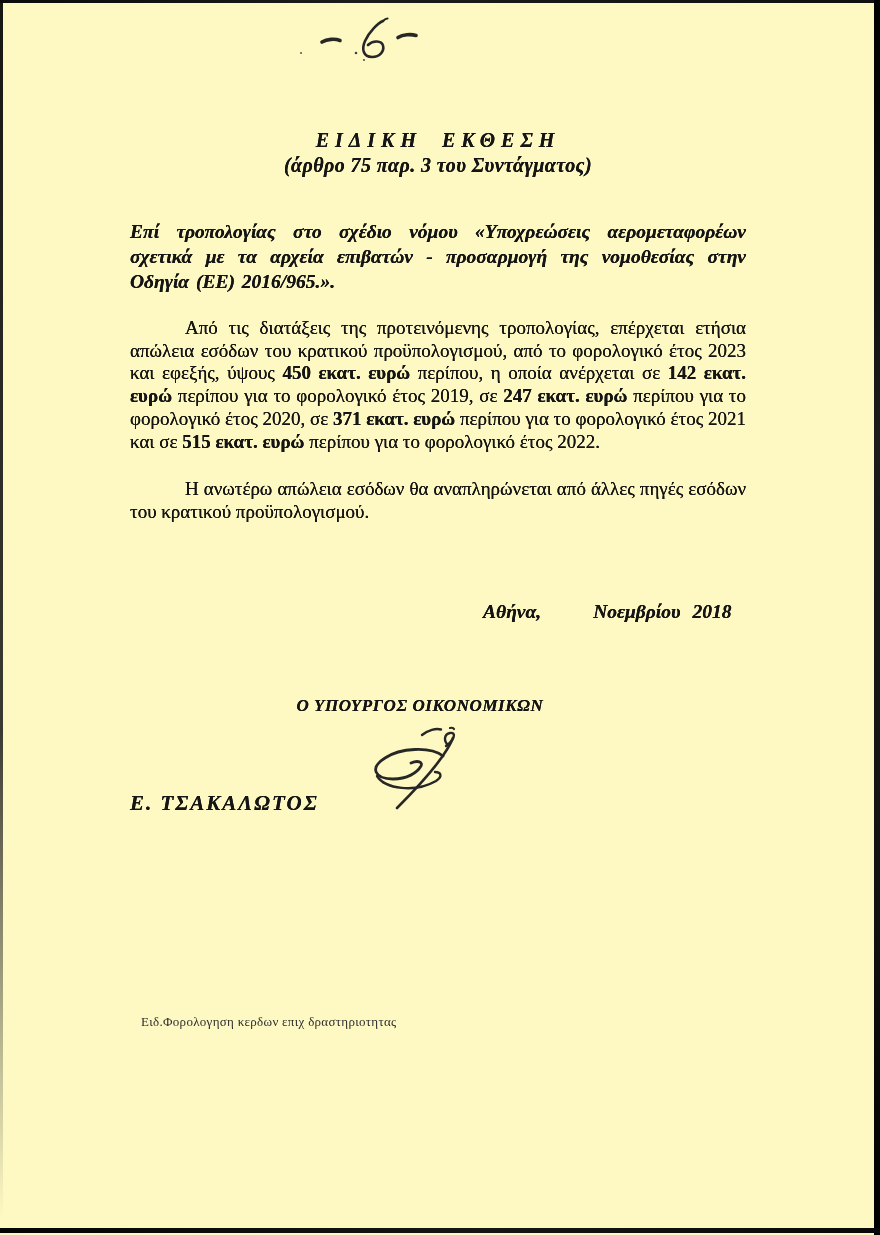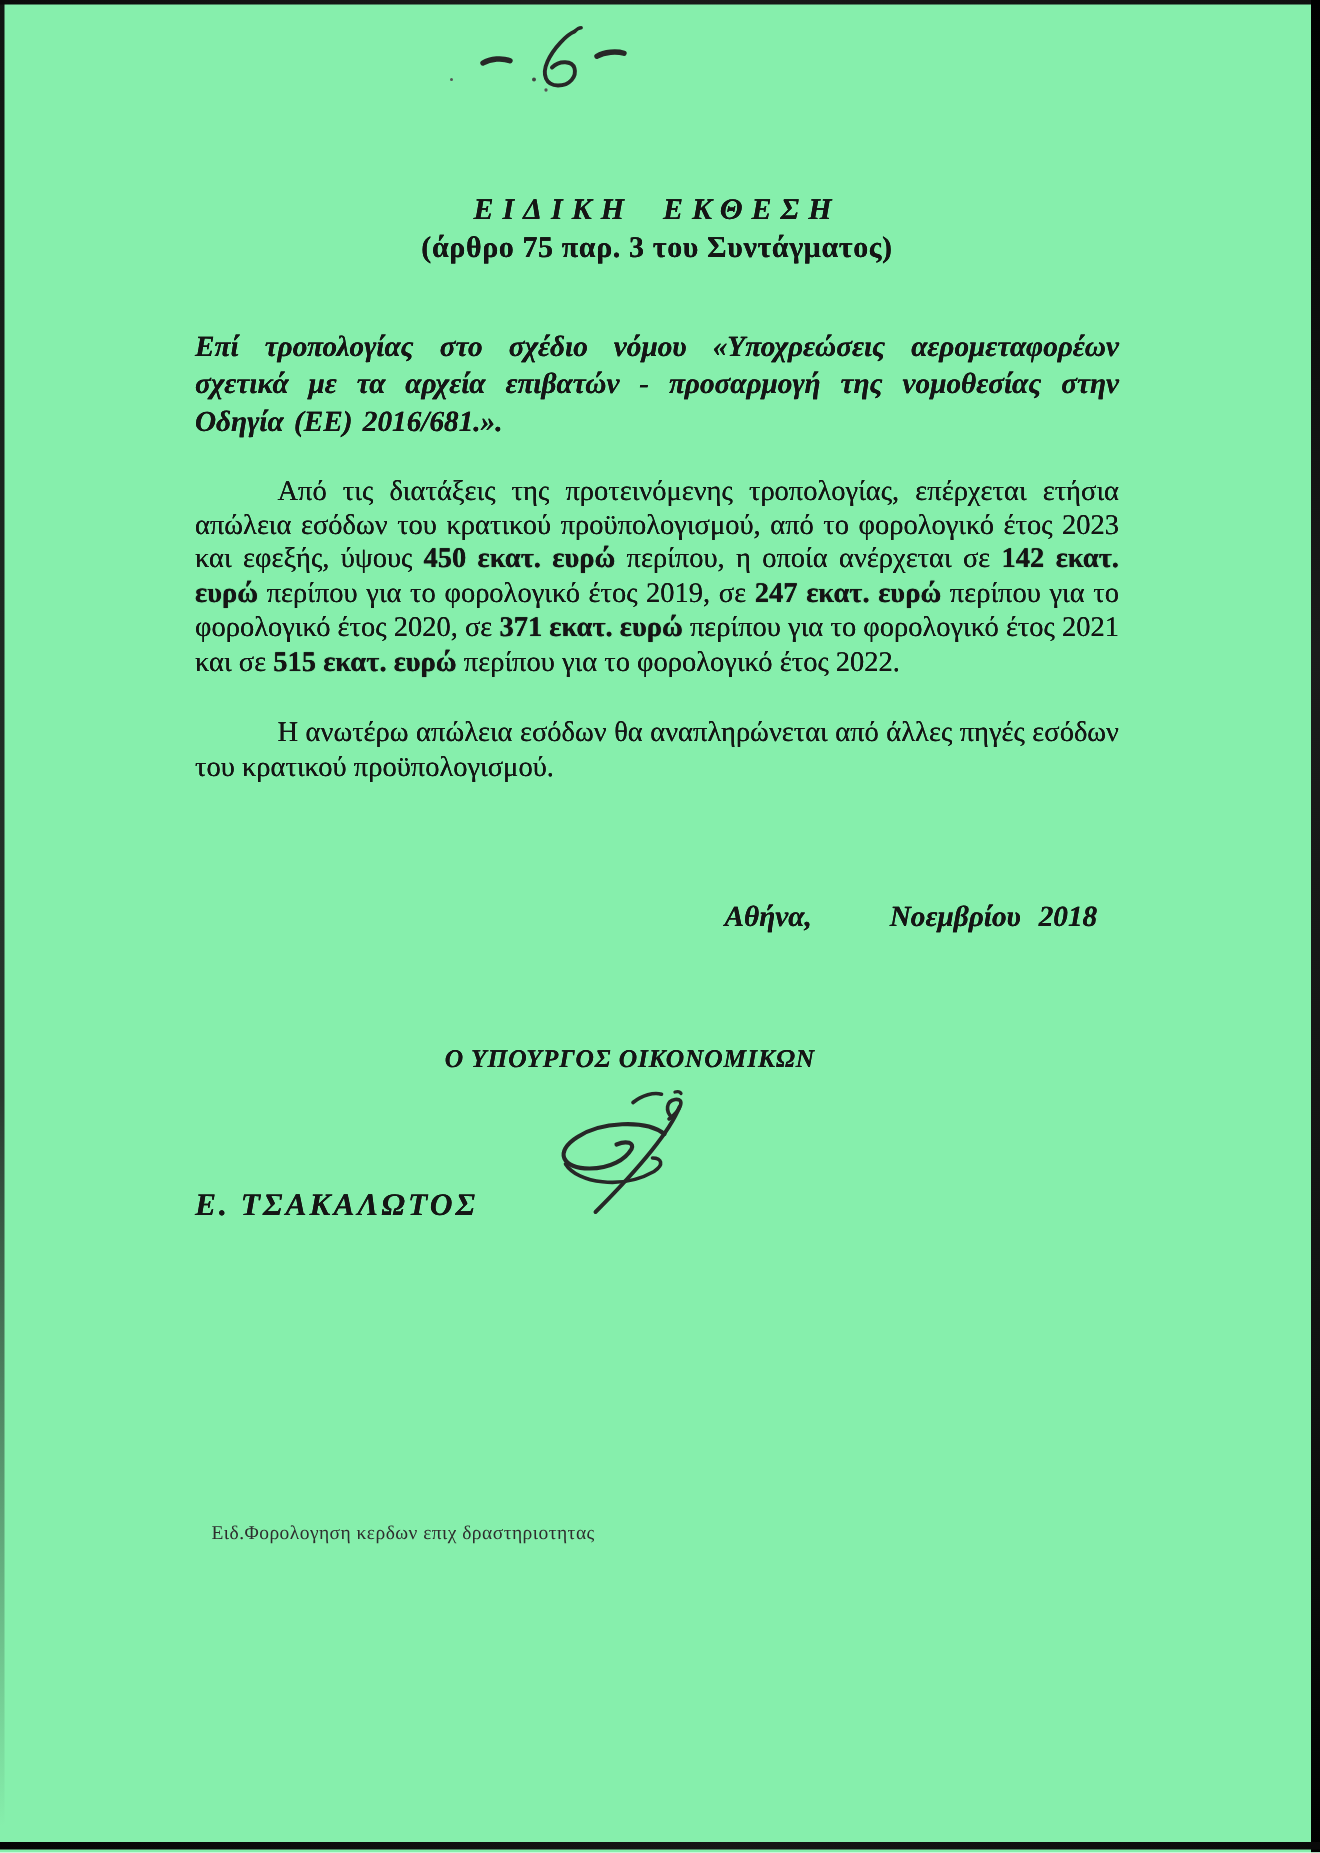--- a/index.html
+++ b/index.html
@@ -1,20 +1,20 @@
 <!DOCTYPE html>
 <html lang="el"><head>
 <meta charset="utf-8">
 <style>
   html, body { margin: 0; padding: 0; background: #ffffff; }
   .page {
     position: relative;
     width: 880px;
     height: 1235px;
-    background: #86efac;
+    background: #fef9c3;
     overflow: hidden;
     font-family: "Liberation Serif", serif;
     color: #151515;
   }
   
   .edge-top    { position: absolute; left: 0; top: 0; width: 880px; height: 3px;
                  background: linear-gradient(to right, #0b0b0b, #1c1c1c 40%, #101010); }
   .edge-right  { position: absolute; right: 0; top: 0; width: 6px; height: 1235px;
                  background: linear-gradient(to bottom, #000, #1b1b1b 35%, #111 75%, #000); }
   .edge-bottom { position: absolute; left: 0; top: 1228px; width: 880px; height: 5px;
@@ -26,21 +26,21 @@
 
   .pagenum-svg { position: absolute; left: 312px; top: 14px; }
 
   .title-block { position: absolute; left: 0; top: 128px; width: 876px; text-align: center; }
   .doc-title {
     font-size: 20px; font-weight: bold; font-style: italic;
     letter-spacing: 6px; word-spacing: 9px; line-height: 25px;
     text-shadow: 0 0 .4px #000;
   }
   .doc-subtitle {
-    font-size: 20px; font-weight: bold; 
+    font-size: 20px; font-weight: bold; font-style: italic;
     letter-spacing: .4px; line-height: 24px;
     text-shadow: 0 0 .4px #000;
   }
 
   .bodycol { position: absolute; left: 130px; width: 616px; text-align: justify; }
   .lead-par {
     top: 219px; font-size: 19.5px; font-weight: bold; font-style: italic;
     line-height: 25px; word-spacing: 2px; text-shadow: 0 0 .4px #000;
   }
   .fiscal-par {
@@ -90,21 +90,21 @@
     <circle cx="44" cy="39" r="1.3" fill="#444" stroke="none"></circle>
     <circle cx="52" cy="46" r="1.1" fill="#555" stroke="none"></circle>
   </svg>
   <div class="speck" style="left:300px; top:52px; width:2px; height:2px;"></div>
 
   <div class="title-block">
     <div class="doc-title">ΕΙΔΙΚΗ ΕΚΘΕΣΗ</div>
     <div class="doc-subtitle">(άρθρο 75 παρ. 3 του Συντάγματος)</div>
   </div>
 
-  <div class="bodycol lead-par">Επί τροπολογίας στο σχέδιο νόμου «Υποχρεώσεις αερομεταφορέων σχετικά με τα αρχεία επιβατών - προσαρμογή της νομοθεσίας στην Οδηγία (ΕΕ) 2016/681.».</div>
+  <div class="bodycol lead-par">Επί τροπολογίας στο σχέδιο νόμου «Υποχρεώσεις αερομεταφορέων σχετικά με τα αρχεία επιβατών - προσαρμογή της νομοθεσίας στην Οδηγία (ΕΕ) 2016/965.».</div>
 
   <div class="bodycol fiscal-par"><span>Από τις διατάξεις της προτεινόμενης τροπολογίας, επέρχεται ετήσια απώλεια εσόδων του κρατικού προϋπολογισμού, από το φορολογικό έτος 2023 και εφεξής, ύψους </span><b>450 εκατ. ευρώ</b><span> περίπου, η οποία ανέρχεται σε </span><b>142 εκατ. ευρώ</b><span> περίπου για το φορολογικό έτος 2019, σε </span><b>247 εκατ. ευρώ</b><span> περίπου για το φορολογικό έτος 2020, σε </span><b>371 εκατ. ευρώ</b><span> περίπου για το φορολογικό έτος 2021 και σε </span><b>515 εκατ. ευρώ</b><span> περίπου για το φορολογικό έτος 2022.</span></div>
 
   <div class="bodycol closing-par">Η ανωτέρω απώλεια εσόδων  θα αναπληρώνεται από άλλες πηγές εσόδων  του κρατικού προϋπολογισμού.</div>
 
   <div class="date-row">
     <span>Αθήνα,</span><span class="date-val">Νοεμβρίου 2018</span>
   </div>
 
   <div class="minister-title">Ο ΥΠΟΥΡΓΟΣ ΟΙΚΟΝΟΜΙΚΩΝ</div>

